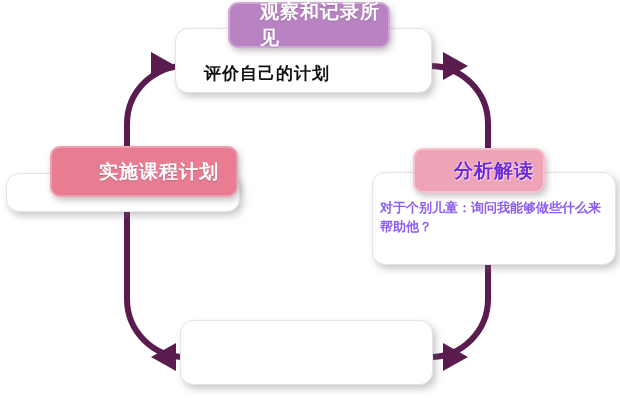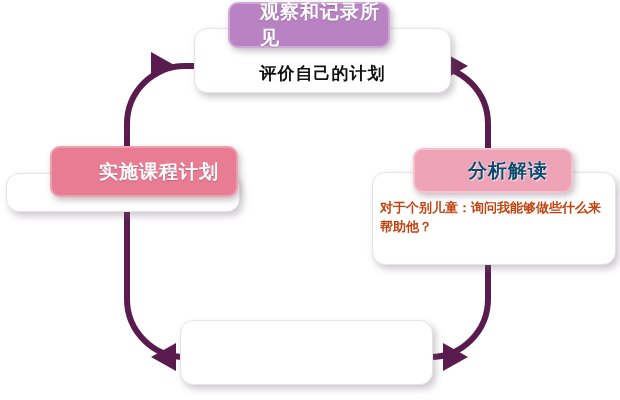--- a/index.html
+++ b/index.html
@@ -25,34 +25,34 @@
     box-shadow:2px 3px 6px rgba(90,70,90,0.35);
     display:flex;align-items:center;justify-content:center;
     font-weight:bold;
     box-sizing:border-box;
     color:#ffffff;
     text-shadow:0 1px 1px rgba(0,0,0,0.18);
     letter-spacing:1px;
     padding-left:30px;
   }
   
-  .card-evaluate{left:194px;top:28px;width:257px;height:65px;
-    display:flex;align-items:flex-end;justify-content:center;padding-bottom:7px;}
+  .card-evaluate{left:175px;top:28px;width:257px;height:65px;
+    display:flex;align-items:flex-end;padding-bottom:7px;padding-left:28px;}
   .card-evaluate .note-big{
     font-size:17px;font-weight:bold;color:#111111;letter-spacing:1px;}
   .badge-observe{left:228px;top:2px;width:162px;height:46px;
     background:#b983c3;border:2px solid #cfa8d6;font-size:19px;}
   
   .card-analyze{left:372px;top:172px;width:244px;height:93px;
     padding:25px 8px 0 7px;}
   .card-analyze .detail{
-    font-size:13px;line-height:19px;font-weight:bold;color:#c2410c;}
-  .badge-analyze{left:413px;top:148px;width:160px;height:45px;
+    font-size:13px;line-height:19px;font-weight:bold;color:#8b5cf6;}
+  .badge-analyze{left:413px;top:148px;width:132px;height:45px;
     background:#efa3b7;border:2px solid #f5c2ce;font-size:19px;
-    color:#0c4a6e;text-shadow:0 0 2px #ffffff,1px 1px 1px rgba(255,255,255,0.6);}
+    color:#6d28d9;text-shadow:0 0 2px #ffffff,1px 1px 1px rgba(255,255,255,0.6);}
   
   .card-implement{left:6px;top:173px;width:234px;height:39px;}
   .badge-implement{left:50px;top:146px;width:188px;height:51px;
     background:#e87c92;border:2px solid #efa0ae;font-size:19px;}
   
   .card-plan{left:180px;top:320px;width:253px;height:65px;}
   .badge-plan{left:227px;top:328px;width:154px;height:49px;
     background:#9784c2;border:2px solid #c3b4d9;font-size:18px;}
 </style>
 </head>

